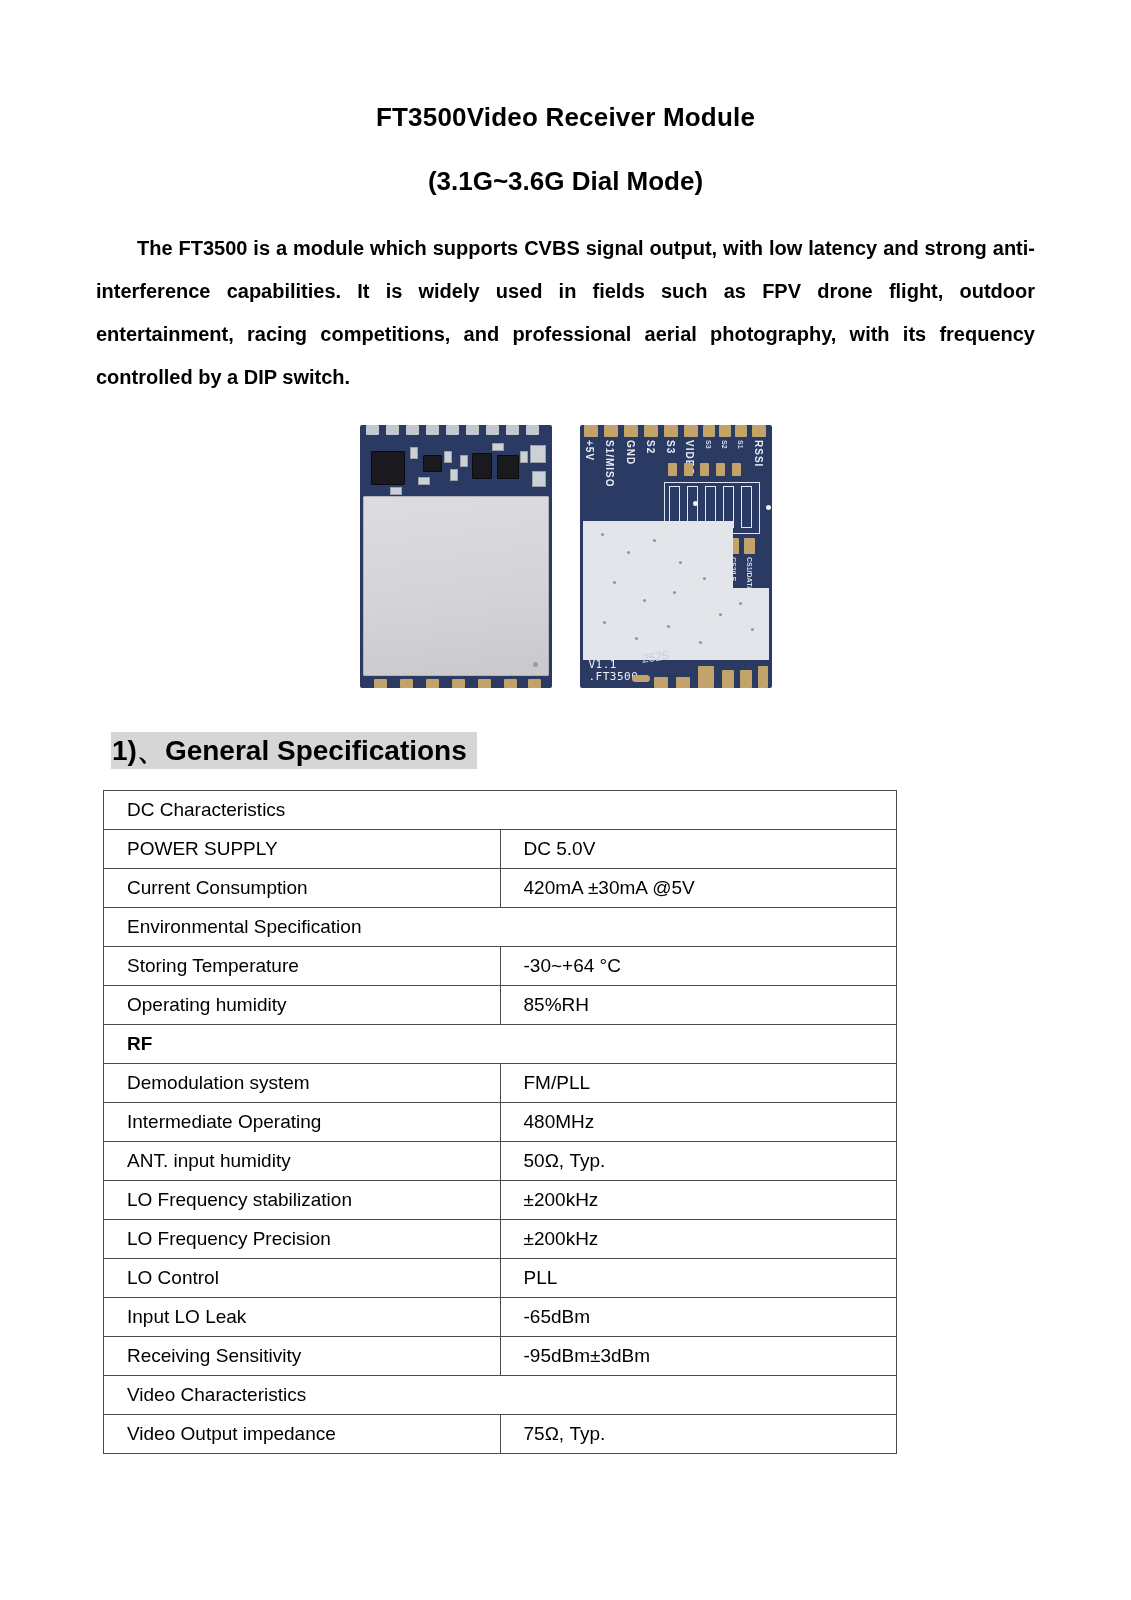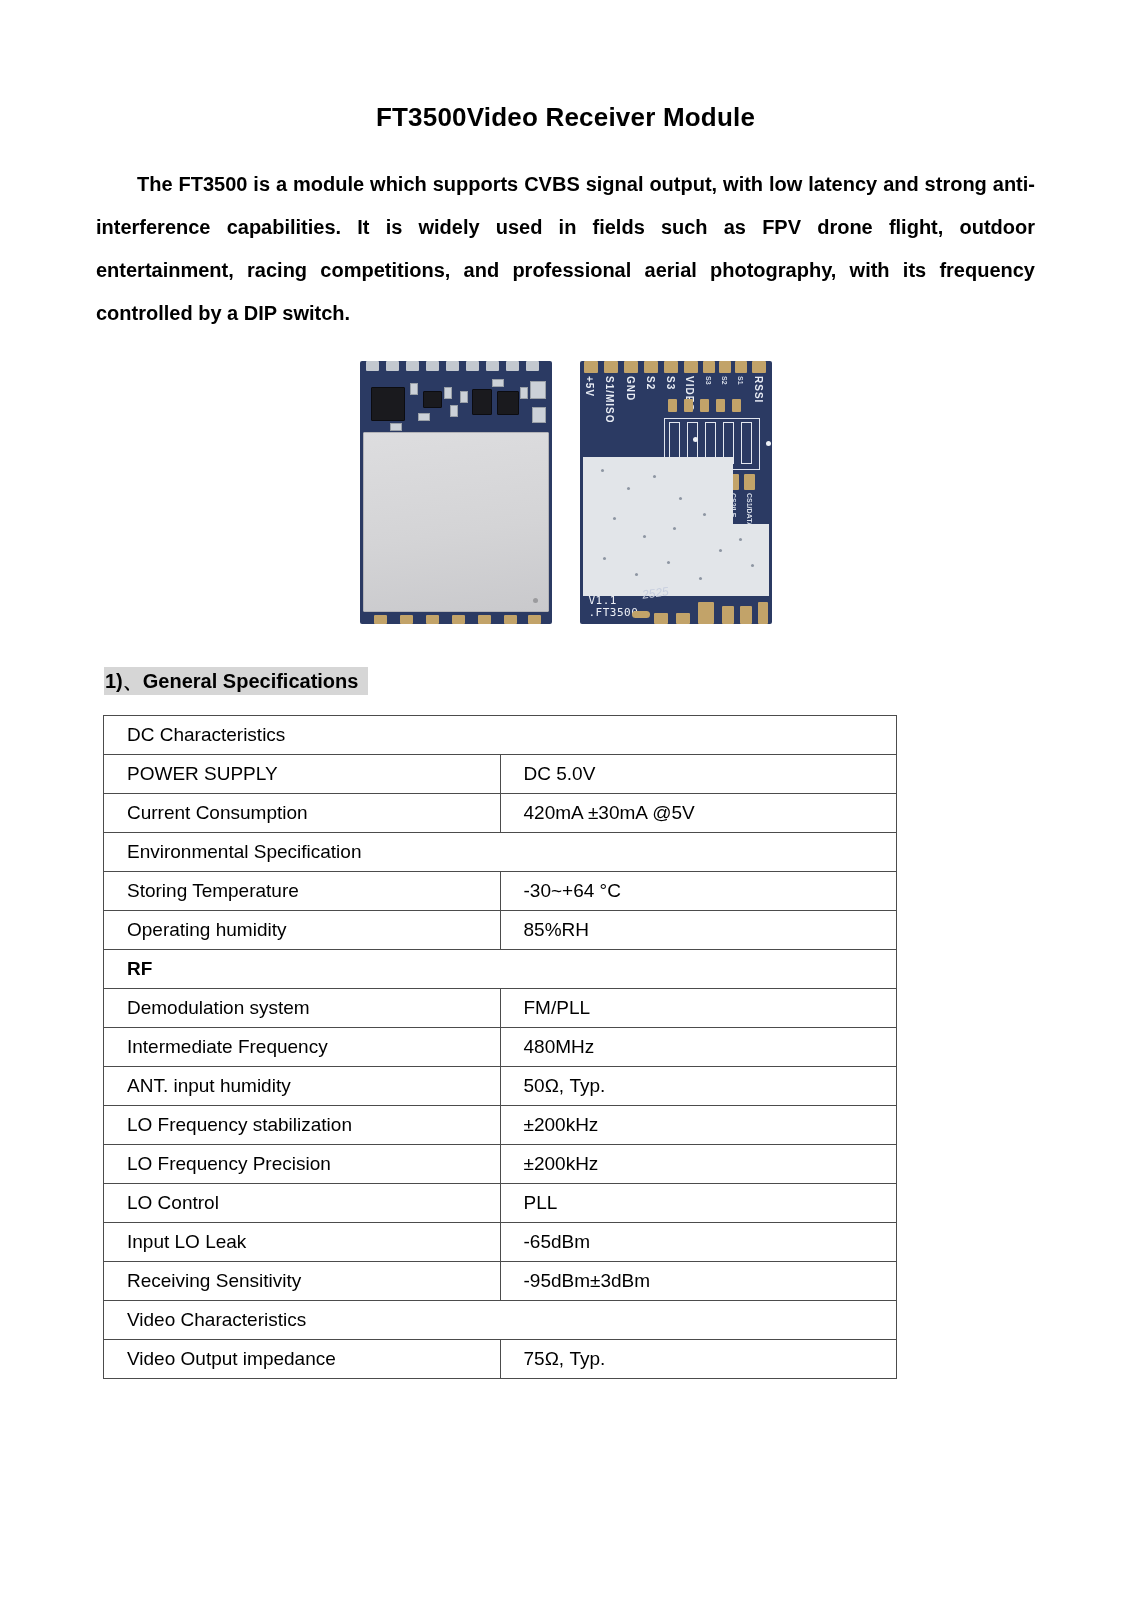--- a/index.html
+++ b/index.html
@@ -99,22 +99,22 @@
   }
   .batch-mark {
     position: absolute; left: 62px; bottom: 24px;
     color: #c7cede; font-size: 12px; font-style: italic;
     transform: rotate(-8deg);
   }
 
   
   .section-heading {
     margin-top: 44px;
-    margin-left: 8px;
-    font-size: 20px;
+    margin-left: 15px;
+    font-size: 28px;
     font-weight: bold;
   }
   .section-heading .hl {
     background: #d6d6d6;
     padding: 3px 10px 3px 1px;
   }
 
   
   .spec-table {
     margin-top: 20px;
@@ -132,20 +132,21 @@
   }
   .spec-table td.col-label { width: 554px; }
   .spec-table tr.bold td { font-weight: bold; }
 </style>
 </head>
 <body>
 
 <div class="page">
 
   <div class="doc-title">FT3500Video Receiver Module</div>
+  <div class="doc-subtitle">(3.1G~3.6G Dial Mode)</div>
 
   <p class="intro">The FT3500 is a module which supports CVBS signal output, with low latency and strong anti-interference capabilities. It is widely used in fields such as FPV drone flight, outdoor entertainment, racing competitions, and professional aerial photography, with its frequency controlled by a DIP switch.</p>
 
   <div class="figures">
 
     <div class="pcb">
       <div class="pads-top-row">
         <div class="pad silver" style="left:6px; top:0; width:13px; height:10px;"></div>
         <div class="pad silver" style="left:26px; top:0; width:13px; height:10px;"></div>
         <div class="pad silver" style="left:46px; top:0; width:13px; height:10px;"></div>
@@ -307,21 +308,21 @@
           <td>85%RH</td>
         </tr>
       <tr class="bold">
           <td colspan="2">RF</td>
         </tr>
       <tr>
           <td class="col-label">Demodulation system</td>
           <td>FM/PLL</td>
         </tr>
       <tr>
-          <td class="col-label">Intermediate Frequency</td>
+          <td class="col-label">Intermediate Operating</td>
           <td>480MHz</td>
         </tr>
       <tr>
           <td class="col-label">ANT. input humidity</td>
           <td>50Ω, Typ.</td>
         </tr>
       <tr>
           <td class="col-label">LO Frequency stabilization</td>
           <td>±200kHz</td>
         </tr>

